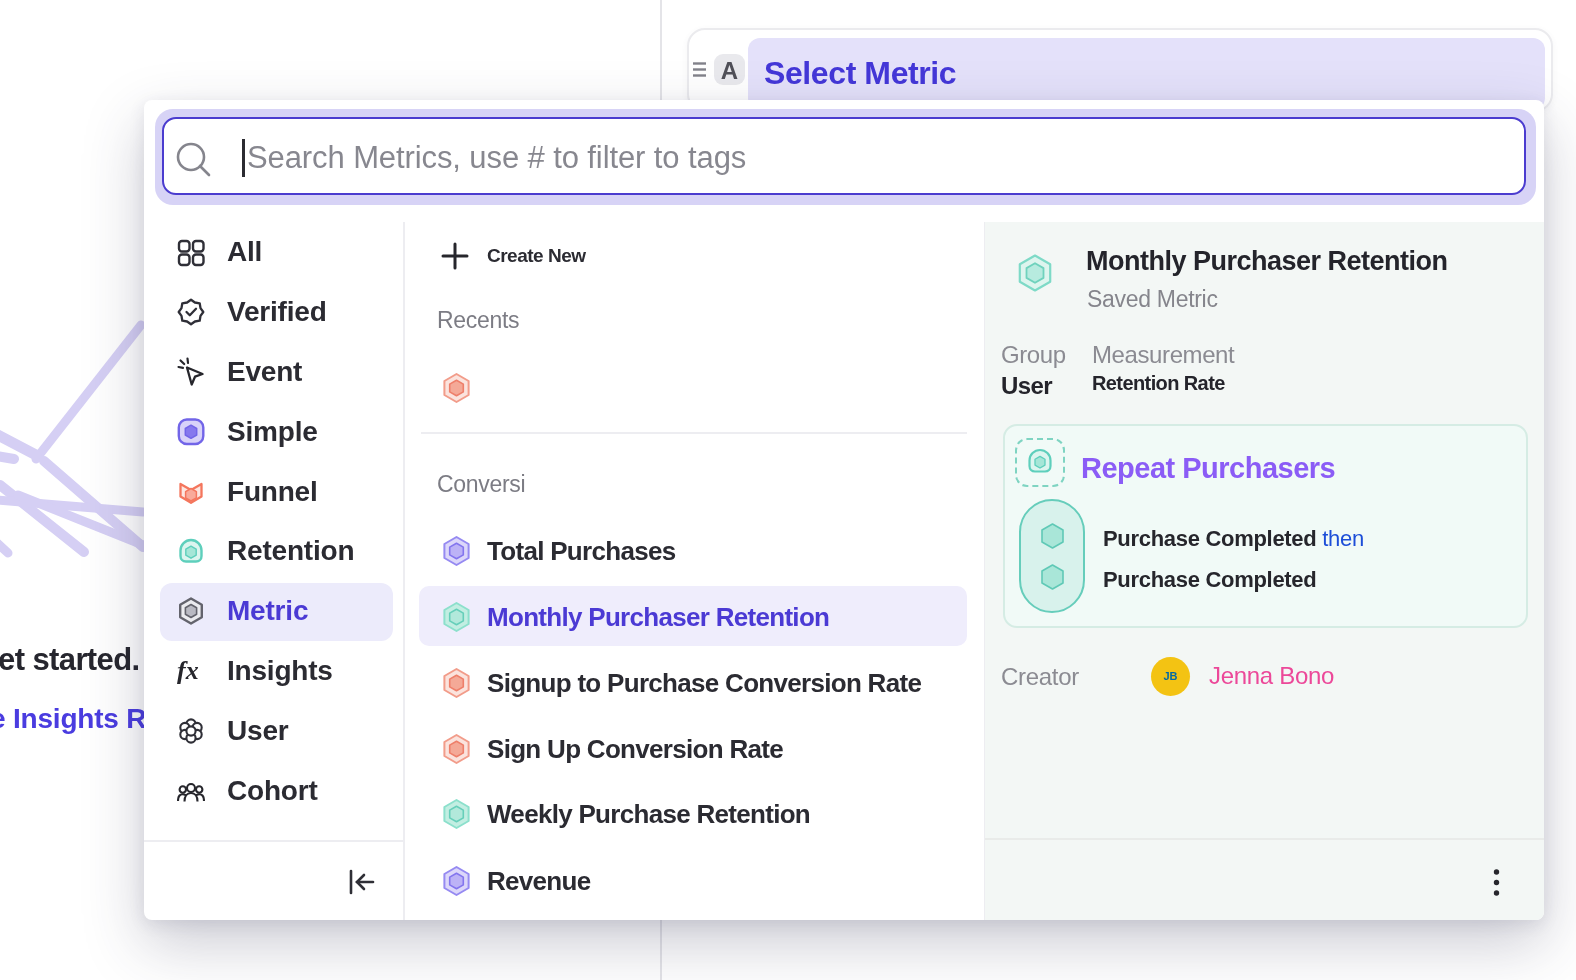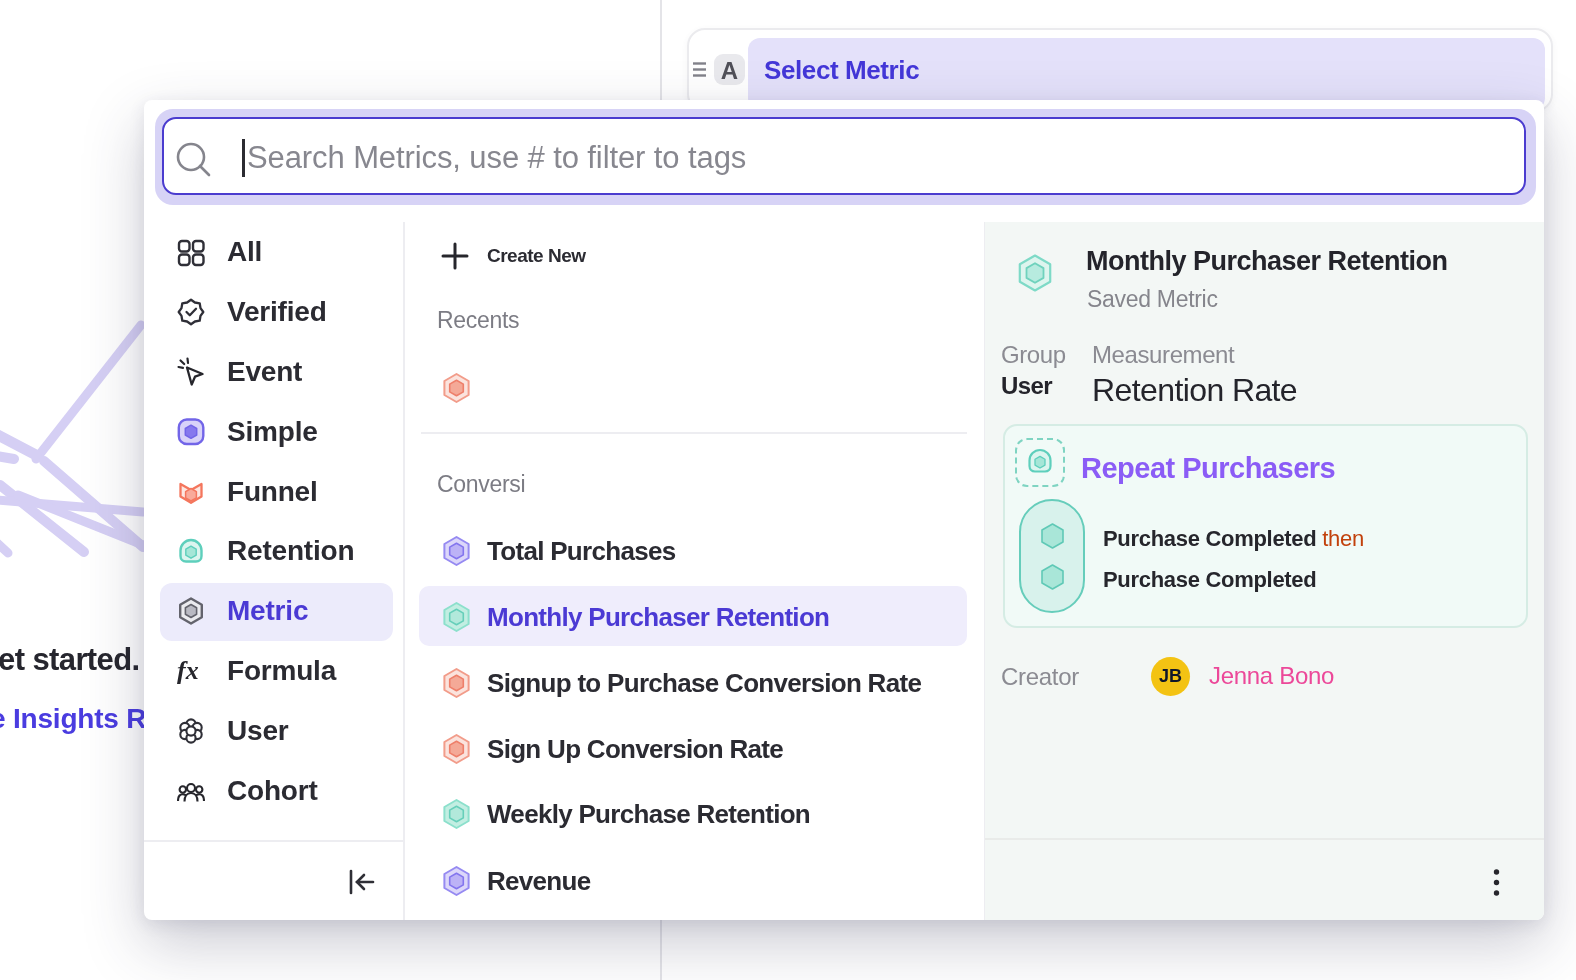--- a/index.html
+++ b/index.html
@@ -3,21 +3,21 @@
 <meta charset="utf-8">
 <style>
   html,body{margin:0;padding:0;}
   body{width:1576px;height:980px;background:#ffffff;font-family:"Liberation Sans",sans-serif;overflow:hidden;position:relative;}
   .abs{position:absolute;}
   
   #vline{left:660px;top:0;width:2px;height:980px;background:#e4e4e8;}
   #topcard{left:687px;top:28px;width:862px;height:80px;background:#fff;border:2px solid #ebebee;border-radius:18px;box-shadow:0 2px 6px rgba(80,80,110,0.06);}
   #abadge{left:714px;top:54px;width:31px;height:31px;background:#e9e9ed;border-radius:9px;color:#505058;font-weight:bold;font-size:24px;text-align:center;line-height:33px;}
   #selpill{left:748px;top:38px;width:797px;height:72px;background:#e4e1fa;border-radius:12px;}
-  #selpill span{position:absolute;left:16px;top:17px;font-size:26px;letter-spacing:-0.4px;font-weight:bold;color:#4437d8;}
+  #selpill span{position:absolute;left:16px;top:17px;font-size:32px;letter-spacing:-0.4px;font-weight:bold;color:#4437d8;}
   #gettext{left:-2px;top:642px;font-size:31px;letter-spacing:-0.6px;font-weight:bold;color:#26262e;}
   #instext{left:-10px;top:703px;font-size:28px;letter-spacing:-0.2px;font-weight:bold;color:#4a3ce0;}
   
   #modal{left:144px;top:100px;width:1400px;height:820px;background:#fff;border-radius:8px;overflow:hidden;box-shadow:0 24px 60px rgba(50,50,85,0.25),0 4px 16px rgba(50,50,85,0.10);}
   #halo{left:11px;top:9px;width:1381px;height:96px;background:#d7d3f6;border-radius:18px;}
   #sinput{left:18px;top:17px;width:1360px;height:74px;background:#fff;border:2.5px solid #4b3ccf;border-radius:14px;}
   #caret{left:98px;top:39px;width:2.5px;height:38px;background:#2b2b31;}
   #pholder{left:103px;top:40px;font-size:31px;letter-spacing:-0.1px;color:#87878f;}
   .vdiv{top:122px;width:2px;height:698px;background:#ededf1;}
   #rpanelbg{left:841px;top:122px;width:559px;height:698px;background:#f3f7f5;}
@@ -136,21 +136,21 @@
         <svg class="ic" viewBox="0 0 28 30">
           <polygon points="14,2.5 24.8,8.75 24.8,21.25 14,27.5 3.2,21.25 3.2,8.75" fill="#ebebef" stroke="#63636c" stroke-width="2.4" stroke-linejoin="round"></polygon>
           <polygon points="14,8.5 19.6,11.75 19.6,18.25 14,21.5 8.4,18.25 8.4,11.75" fill="#b9b9c2" stroke="#63636c" stroke-width="1.6" stroke-linejoin="round"></polygon>
         </svg>
         <span class="tx" style="color:#4b3ad4">Metric</span>
       </div>
     <div class="srow" style="top:541px">
         <svg class="ic" viewBox="0 0 28 30">
           <text x="0" y="23" font-style="italic" font-weight="bold" font-size="26" font-family="Liberation Serif,serif" fill="#26262c">fx</text>
         </svg>
-        <span class="tx">Formula</span>
+        <span class="tx">Insights</span>
       </div>
     <div class="srow" style="top:601px">
         <svg class="ic" viewBox="0 0 28 30">
           <g fill="#fff" stroke="#2f2f37" stroke-width="2.1">
             <circle cx="14" cy="8" r="4.6"></circle>
             <circle cx="7.9" cy="11.5" r="4.6"></circle>
             <circle cx="20.1" cy="11.5" r="4.6"></circle>
             <circle cx="7.9" cy="18.5" r="4.6"></circle>
             <circle cx="20.1" cy="18.5" r="4.6"></circle>
             <circle cx="14" cy="22" r="4.6"></circle>
@@ -249,38 +249,38 @@
   <div id="right">
     <svg class="rp" style="left:872px;top:152px" width="38" height="42" viewBox="-19 -21 38 42">
         <polygon points="0,-17.5 15.2,-8.75 15.2,8.75 0,17.5 -15.2,8.75 -15.2,-8.75" fill="#ddf5ee" stroke="#7edac7" stroke-width="2.2" stroke-linejoin="round"></polygon>
         <polygon points="0,-9.8 8.5,-4.9 8.5,4.9 0,9.8 -8.5,4.9 -8.5,-4.9" fill="#b7ebdf" stroke="#6fd2bd" stroke-width="1.8" stroke-linejoin="round"></polygon>
       </svg>
     <div class="rp" style="left:942px;top:146px;font-size:27px;letter-spacing:-0.5px;font-weight:bold;color:#24242b">Monthly Purchaser Retention</div>
     <div class="rp" style="left:943px;top:186px;font-size:23px;letter-spacing:-0.3px;color:#85858c">Saved Metric</div>
     <div class="rp" style="left:857px;top:241px;font-size:24px;letter-spacing:-0.4px;color:#8b8b92">Group</div>
     <div class="rp" style="left:948px;top:241px;font-size:24px;letter-spacing:-0.4px;color:#8b8b92">Measurement</div>
     <div class="rp" style="left:857px;top:272px;font-size:24px;letter-spacing:-0.6px;font-weight:bold;color:#24242b">User</div>
-    <div class="rp" style="left:948px;top:272px;font-size:32px;letter-spacing:-0.6px;font-weight:normal;color:#24242b">Retention Rate</div>
+    <div class="rp" style="left:948px;top:272px;font-size:20px;letter-spacing:-0.6px;font-weight:bold;color:#24242b">Retention Rate</div>
     <div class="rp" id="rcard" style="left:859px;top:324px;width:521px;height:200px;border-radius:14px;background:#f1faf7;border:2px solid #d5ece4">
       <div class="rp" style="left:10px;top:12px;width:46px;height:45px;border-radius:12px;border:2.5px dashed #7fd4c2"></div>
       <svg class="rp" style="left:21px;top:21px" width="28" height="28" viewBox="0 0 28 28">
           <path d="M3.5 13.5 A10.5 10.5 0 0 1 24.5 13.5 L24.5 19 C24.5 22.3 22.3 24.5 19 24.5 L9 24.5 C5.7 24.5 3.5 22.3 3.5 19 Z" fill="#dcf5ef" stroke="#5ecfbc" stroke-width="2.2"></path>
           <polygon points="14,9.4 19,12.3 19,18.1 14,21 9,18.1 9,12.3" fill="#a5e6d7" stroke="#5ecfbc" stroke-width="1.3" stroke-linejoin="round"></polygon>
         </svg>
       <div class="rp" style="left:76px;top:26px;font-size:29px;letter-spacing:-0.5px;font-weight:bold;color:#8b5cf6">Repeat Purchasers</div>
       <div class="rp" style="left:14px;top:73px;width:62px;height:110px;border-radius:33px;background:#d8f2ec;border:2.5px solid #66cdbb"></div>
       <svg class="rp" style="left:14px;top:73px" width="67" height="115" viewBox="0 0 67 115">
           <polygon points="33.5,25 44,31 44,43 33.5,49 23,43 23,31" fill="#a9e6d8" stroke="#5fc9b6" stroke-width="1.6" stroke-linejoin="round"></polygon>
           <polygon points="33.5,66 44,72 44,84 33.5,90 23,84 23,72" fill="#a9e6d8" stroke="#5fc9b6" stroke-width="1.6" stroke-linejoin="round"></polygon>
         </svg>
-      <div class="rp" style="left:98px;top:100px;font-size:22px;letter-spacing:-0.3px;font-weight:bold;color:#26262c">Purchase Completed <span style="color:#c2410c;font-weight:normal">then</span></div>
+      <div class="rp" style="left:98px;top:100px;font-size:22px;letter-spacing:-0.3px;font-weight:bold;color:#26262c">Purchase Completed <span style="color:#1d4ed8;font-weight:normal">then</span></div>
       <div class="rp" style="left:98px;top:141px;font-size:22px;letter-spacing:-0.3px;font-weight:bold;color:#26262c">Purchase Completed</div>
     </div>
     <div class="rp" style="left:857px;top:563px;font-size:24px;letter-spacing:-0.3px;color:#8b8b92">Creator</div>
-    <div class="rp" style="left:1007px;top:557px;width:39px;height:39px;border-radius:50%;background:#f3c313;color:#0f172a;font-weight:bold;font-size:18px;text-align:center;line-height:39px">JB</div>
+    <div class="rp" style="left:1007px;top:557px;width:39px;height:39px;border-radius:50%;background:#f3c313;color:#0369a1;font-weight:bold;font-size:11px;text-align:center;line-height:39px">JB</div>
     <div class="rp" style="left:1065px;top:562px;font-size:24px;letter-spacing:-0.3px;color:#ec4899">Jenna Bono</div>
     <div class="rp" style="left:841px;top:738px;width:559px;height:2px;background:#e9ebe9"></div>
     <svg class="rp" style="left:1347px;top:766px" width="12" height="34">
         <circle cx="5.5" cy="6" r="2.7" fill="#26262c"></circle>
         <circle cx="5.5" cy="16.5" r="2.7" fill="#26262c"></circle>
         <circle cx="5.5" cy="27" r="2.7" fill="#26262c"></circle>
       </svg>
   </div>
 </div>
 

